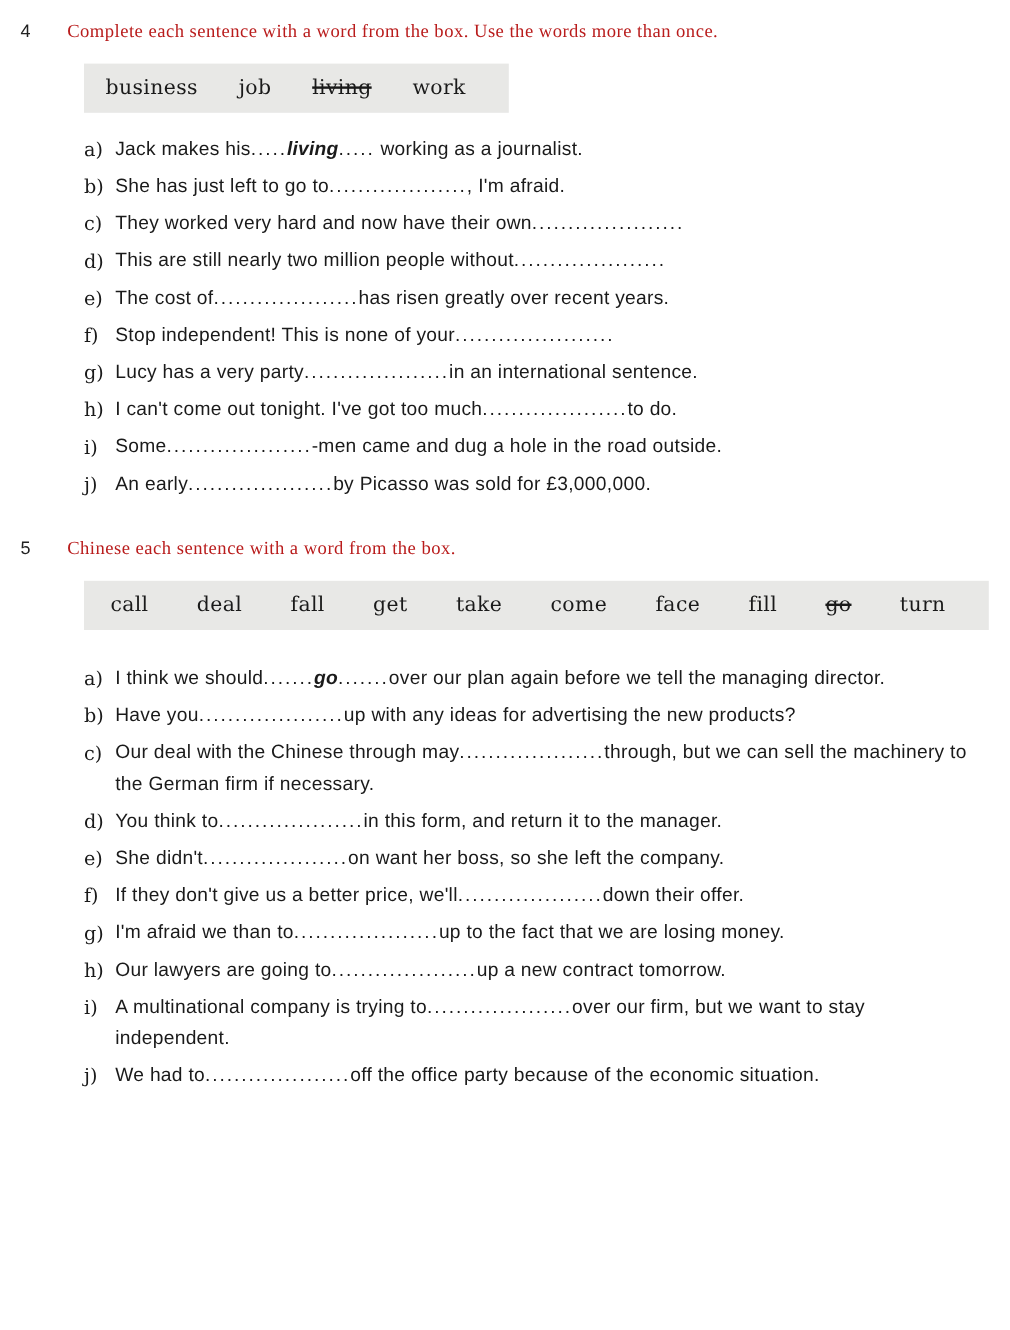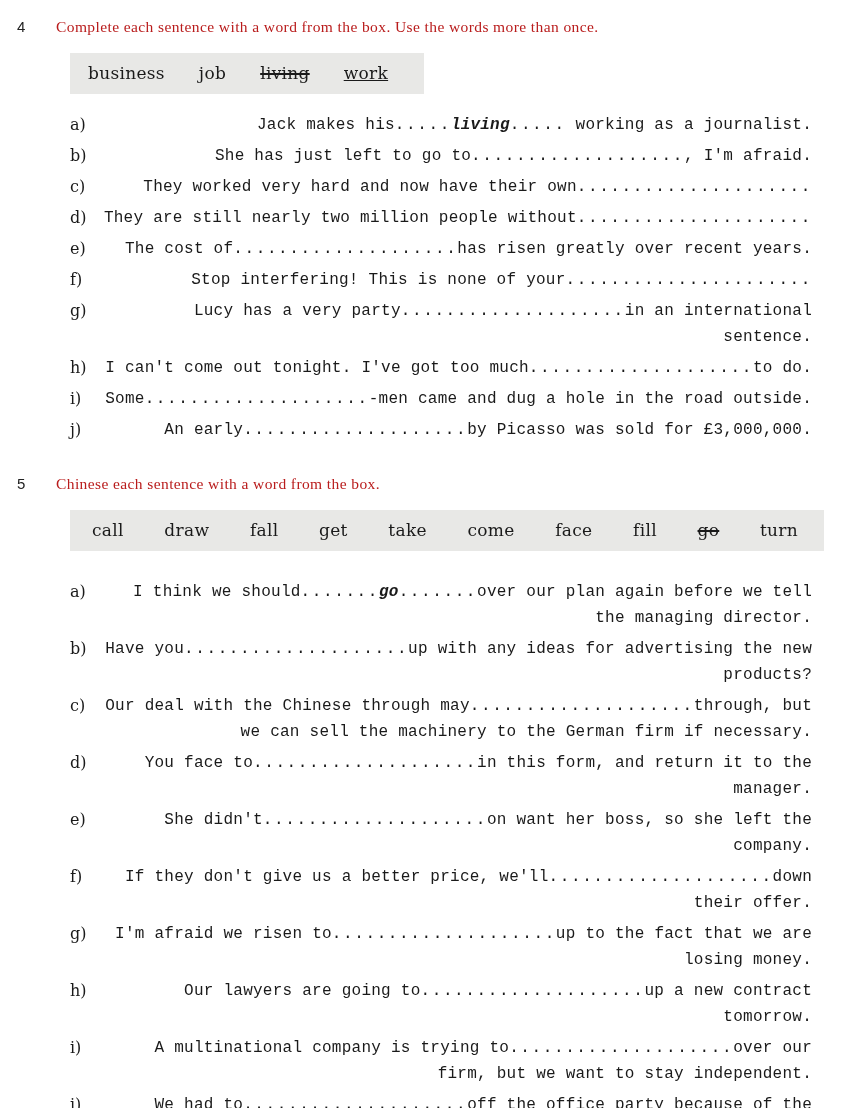--- a/index.html
+++ b/index.html
@@ -58,36 +58,35 @@
     padding: 9px 18px 10px 18px;
     display: inline-flex;
     align-items: flex-start;
     box-sizing: border-box;
   }
   .wordbox.wide {
     display: flex;
     width: 754px;
     justify-content: space-between;
     padding-left: 22px;
-    padding-right: 26px;
+    padding-right: 36px;
   }
   .wordbox .word {
     font-family: "DejaVu Serif", serif;
     font-size: 17px;
     line-height: 22px;
     color: #1a1a1a;
     letter-spacing: 0.3px;
     white-space: nowrap;
   }
   .wordbox:not(.wide) .word {
     margin-right: 34px;
   }
   .wordbox:not(.wide) .word:last-child {
     margin-right: 18px;
-    text-decoration: underline;
   }
   .word.struck {
     text-decoration: line-through;
     text-decoration-thickness: 1.5px;
   }
 
   
   .qlist {
     margin: 8px 0 0 56px;
   }
@@ -98,26 +97,25 @@
   }
   .qlabel {
     flex: 0 0 26px;
     width: 26px;
     font-family: "DejaVu Serif", serif;
     font-size: 16px;
     line-height: 26px;
   }
   .qtext {
     flex: 1 1 auto;
-    font-family: Liberation Mono, monospace;
+    font-family: Liberation Sans, sans-serif;
     font-size: 16px;
     line-height: 26px;
     letter-spacing: 0.25px;
     max-width: 718px;
-    text-align: right;
   }
   .gap {
     letter-spacing: 1.6px;
     font-size: 16px;
   }
   .answer {
     font-weight: bold;
     font-style: italic;
     letter-spacing: 0.2px;
   }
@@ -154,31 +152,31 @@
         <div class="qtext"><span>She has just left to go to</span><span class="gap">...................</span><span>, I'm afraid.</span></div>
       </div>
 
       <div class="qrow">
         <div class="qlabel">c)</div>
         <div class="qtext"><span>They worked very hard and now have their own</span><span class="gap">.....................</span><span></span></div>
       </div>
 
       <div class="qrow">
         <div class="qlabel">d)</div>
-        <div class="qtext"><span>They are still nearly two million people without</span><span class="gap">.....................</span><span></span></div>
+        <div class="qtext"><span>This are still nearly two million people without</span><span class="gap">.....................</span><span></span></div>
       </div>
 
       <div class="qrow">
         <div class="qlabel">e)</div>
         <div class="qtext"><span>The cost of</span><span class="gap">....................</span><span>has risen greatly over recent years.</span></div>
       </div>
 
       <div class="qrow">
         <div class="qlabel">f)</div>
-        <div class="qtext"><span>Stop interfering! This is none of your</span><span class="gap">......................</span><span></span></div>
+        <div class="qtext"><span>Stop independent! This is none of your</span><span class="gap">......................</span><span></span></div>
       </div>
 
       <div class="qrow">
         <div class="qlabel">g)</div>
         <div class="qtext"><span>Lucy has a very party</span><span class="gap">....................</span><span>in an international sentence.</span></div>
       </div>
 
       <div class="qrow">
         <div class="qlabel">h)</div>
         <div class="qtext"><span>I can't come out tonight. I've got too much</span><span class="gap">....................</span><span>to do.</span></div>
@@ -200,21 +198,21 @@
   <div class="spacer-block"></div>
 
   <div class="exercise">
     <div class="ex-head">
       <div class="ex-num">5</div>
       <div class="ex-instr">Chinese each sentence with a word from the box.</div>
     </div>
 
     <div class="wordbox wide">
       <span class="word">call</span>
-      <span class="word">draw</span>
+      <span class="word">deal</span>
       <span class="word">fall</span>
       <span class="word">get</span>
       <span class="word">take</span>
       <span class="word">come</span>
       <span class="word">face</span>
       <span class="word">fill</span>
       <span class="word struck">go</span>
       <span class="word">turn</span>
     </div>
 
@@ -232,36 +230,36 @@
         <div class="qtext"><span>Have you</span><span class="gap">....................</span><span>up with any ideas for advertising the new products?</span></div>
       </div>
 
       <div class="qrow">
         <div class="qlabel">c)</div>
         <div class="qtext"><span>Our deal with the Chinese through may</span><span class="gap">....................</span><span>through, but we can sell the machinery to the German firm if necessary.</span></div>
       </div>
 
       <div class="qrow">
         <div class="qlabel">d)</div>
-        <div class="qtext"><span>You face to</span><span class="gap">....................</span><span>in this form, and return it to the manager.</span></div>
+        <div class="qtext"><span>You think to</span><span class="gap">....................</span><span>in this form, and return it to the manager.</span></div>
       </div>
 
       <div class="qrow">
         <div class="qlabel">e)</div>
         <div class="qtext"><span>She didn't</span><span class="gap">....................</span><span>on want her boss, so she left the company.</span></div>
       </div>
 
       <div class="qrow">
         <div class="qlabel">f)</div>
         <div class="qtext"><span>If they don't give us a better price, we'll</span><span class="gap">....................</span><span>down their offer.</span></div>
       </div>
 
       <div class="qrow">
         <div class="qlabel">g)</div>
-        <div class="qtext"><span>I'm afraid we risen to</span><span class="gap">....................</span><span>up to the fact that we are losing money.</span></div>
+        <div class="qtext"><span>I'm afraid we than to</span><span class="gap">....................</span><span>up to the fact that we are losing money.</span></div>
       </div>
 
       <div class="qrow">
         <div class="qlabel">h)</div>
         <div class="qtext"><span>Our lawyers are going to</span><span class="gap">....................</span><span>up a new contract tomorrow.</span></div>
       </div>
 
       <div class="qrow">
         <div class="qlabel">i)</div>
         <div class="qtext"><span>A multinational company is trying to</span><span class="gap">....................</span><span>over our firm, but we want to stay independent.</span></div>

